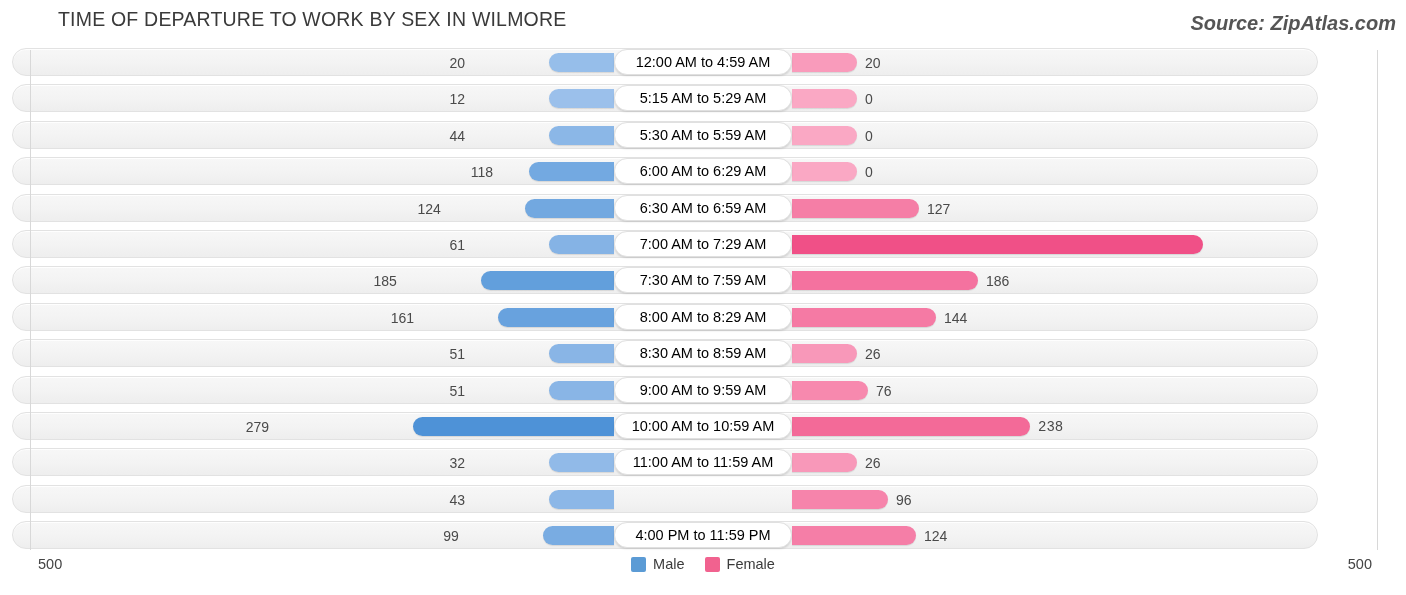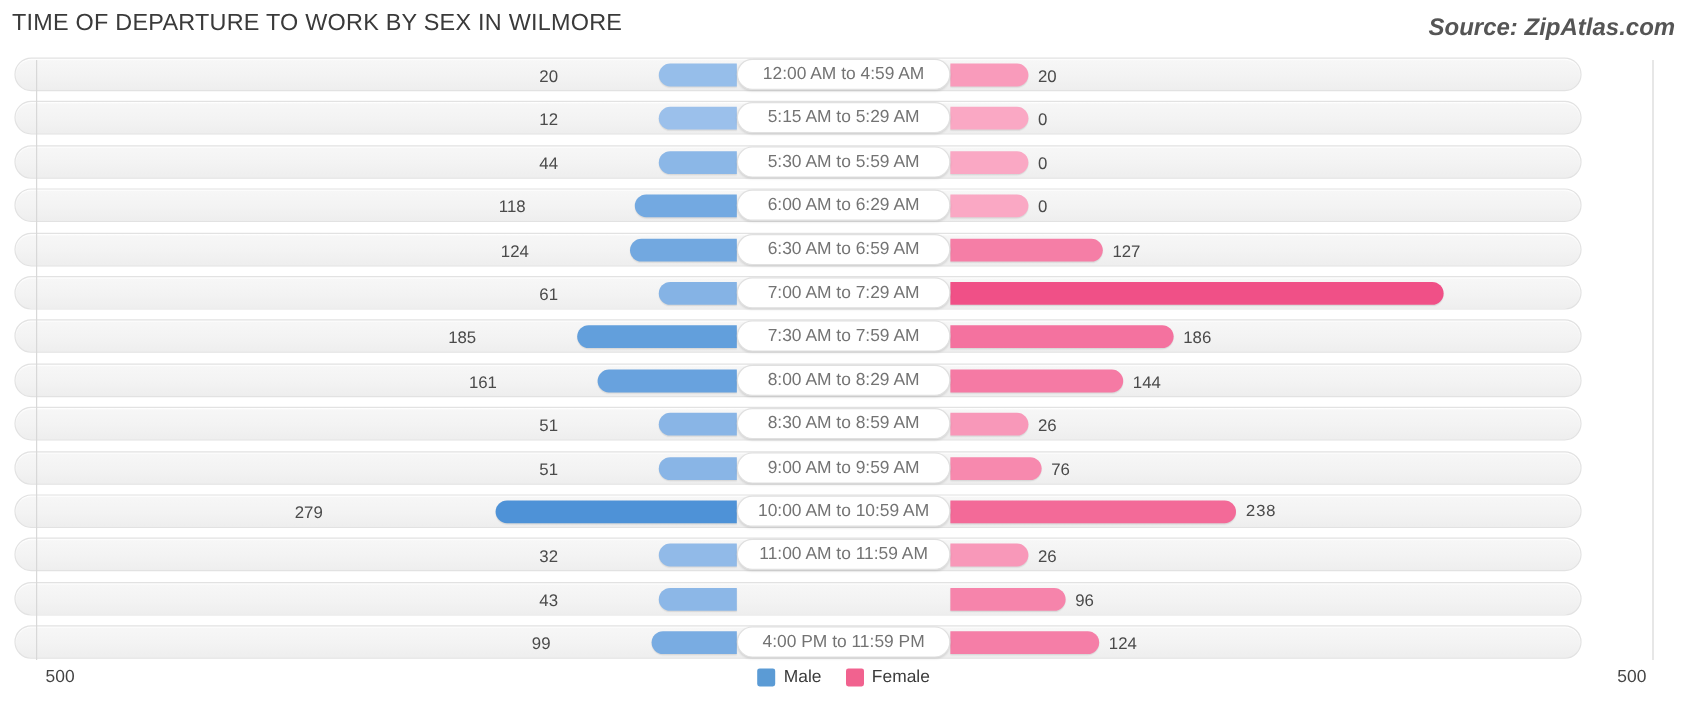--- a/index.html
+++ b/index.html
@@ -13,20 +13,21 @@
     font-family: "Liberation Sans", sans-serif;
     color: #333333;
     overflow: hidden;
     position: relative;
   }
 
   
   .header {
     position: relative;
     height: 42px;
+    margin-left: 48px;
   }
   .chart-title {
     position: absolute;
     left: 10px;
     top: 8px;
     font-size: 19.5px;
     font-weight: 400;
     letter-spacing: 0.2px;
     color: #3a3a3a;
     white-space: nowrap;
@@ -127,21 +128,21 @@
     border-radius: 13px;
     box-sizing: border-box;
     box-shadow: 0 1px 2px rgba(0,0,0,.13);
     z-index: 3;
     display: flex;
     align-items: center;
     justify-content: center;
   }
   .center-pill span {
     font-size: 14.5px;
-    color: #737373;
+    color: #000000;
     white-space: nowrap;
   }
 
   
   .footer {
     position: absolute;
     left: 0;
     top: 552px;
     width: 1406px;
     height: 40px;
@@ -220,21 +221,21 @@
         <div class="val left" style="right: 865px;">44</div>
         <div class="val right" style="left: 865px;">0</div>
         <div class="center-pill">
           <span>5:30 AM to 5:59 AM</span>
         </div>
       </div>
       <div class="row">
         <div class="track"></div>
         <div class="bar male" style="left: 529.04px; width: 84.96px; background: rgb(115, 169, 225);"></div>
         <div class="bar female" style="left: 792px; width: 65px; background: rgb(250, 168, 196);"></div>
-        <div class="val left" style="right: 892px;">118</div>
+        <div class="val left" style="right: 837px;">118</div>
         <div class="val right" style="left: 865px;">0</div>
         <div class="center-pill">
           <span>6:00 AM to 6:29 AM</span>
         </div>
       </div>
       <div class="row">
         <div class="track"></div>
         <div class="bar male" style="left: 524.72px; width: 89.28px; background: rgb(114, 168, 224);"></div>
         <div class="bar female" style="left: 792px; width: 127px; background: rgb(245, 126, 166);"></div>
         <div class="val left" style="right: 889.28px;">124</div>

